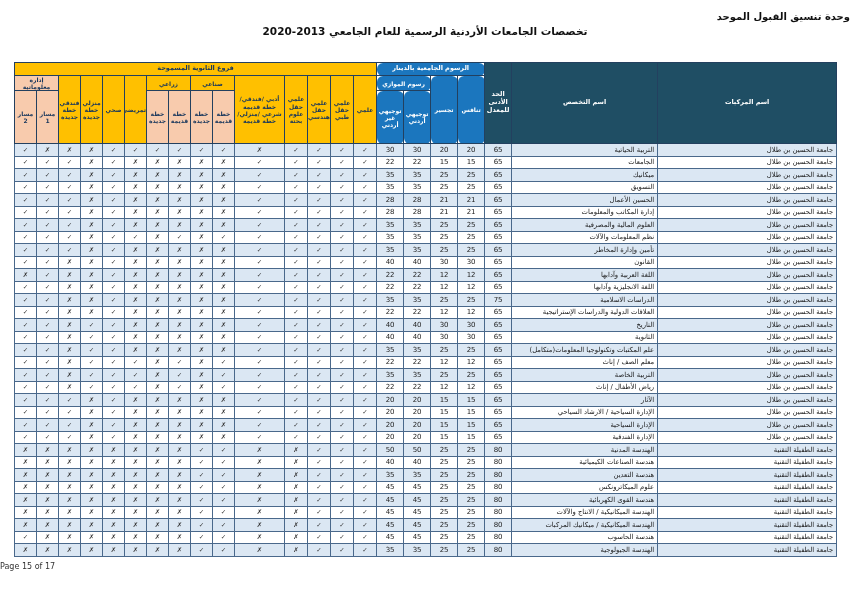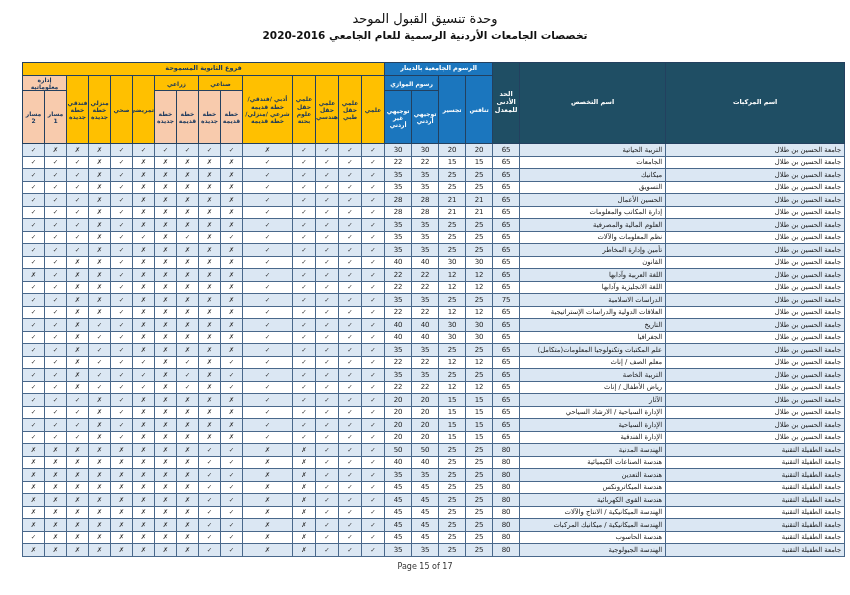--- a/index.html
+++ b/index.html
@@ -1,49 +1,49 @@
 <!DOCTYPE html>
 <html><head>
 <meta charset="utf-8">
 <style>
   html,body{margin:0;padding:0;}
   body{width:850px;height:595px;position:relative;background:#ffffff;overflow:hidden;
        font-family:"DejaVu Sans",sans-serif;}
   .titles{position:absolute;top:11px;left:0;right:0;text-align:center;direction:rtl;color:#101010;}
-  .title-unit{font-size:13px;font-weight:normal;}
+  .title-unit{font-size:10px;font-weight:bold;text-align:right;}
   .title-main{font-size:10.5px;font-weight:bold;margin-top:3px;}
   table.main{position:absolute;left:14px;top:62px;width:822px;border-collapse:collapse;
-             table-layout:fixed;direction:ltr;margin-left:8px;}
+             table-layout:fixed;direction:ltr;}
   th,td{border:1px solid #49688b;padding:0;overflow:hidden;}
   thead th{font-weight:bold;text-align:center;vertical-align:middle;direction:rtl;
            border-color:#23405f;line-height:1.2;}
   .hrow1 th{height:12px;}
   .hrow2 th{height:12px;}
   .hrow3 th{height:52px;}
   th.gold{background:#FFC000;color:#17365c;font-size:6px;}
   th.peach{background:#F8CBAD;color:#17365c;font-size:6px;}
-  th.blue{background:#1B76BE;color:#ffffff;font-size:6px;}
+  th.blue{background:#1B76BE;color:#ffffff;font-size:6px;border-radius:6px;}
   th.dark{background:#1F4E64;color:#ffffff;font-size:6.5px;}
   th.banner{font-size:6.5px;}
   tbody tr{height:12.5px;}
   tbody td{text-align:center;color:#222222;font-size:7px;line-height:1;background:#ffffff;}
   tbody tr.shaded td{background:#DBE7F3;}
   td.mark{font-size:6.5px;color:#333333;}
   td.num{font-size:7px;}
   td.spec,td.univ{direction:rtl;text-align:right;padding-right:3px;font-size:6.8px;
                   white-space:nowrap;color:#1a1a1a;}
-  .footer{position:absolute;top:562px;left:0;right:0;text-align:center;
+  .footer{position:absolute;top:562px;left:0;right:0;text-align:left;
           font-size:8px;color:#333333;direction:ltr;}
 </style>
 </head>
 <body>
 
 <div class="titles">
   <div class="title-unit">وحدة تنسيق القبول الموحد</div>
-  <div class="title-main">تخصصات الجامعات الأردنية الرسمية للعام الجامعي 2016-2020</div>
+  <div class="title-main">تخصصات الجامعات الأردنية الرسمية للعام الجامعي 2013-2020</div>
 </div>
 
 <table class="main">
   <colgroup>
     <col style="width:22px">
       <col style="width:22px">
       <col style="width:22px">
       <col style="width:22px">
     <col style="width:22px">
       <col style="width:22px">
@@ -475,21 +475,21 @@
         <td class="mark">✓</td>
         <td class="mark">✓</td>
         <td class="mark">✓</td>
         <td class="mark">✓</td>
         <td class="mark">✓</td>
         <td class="num">40</td>
         <td class="num">40</td>
         <td class="num">30</td>
         <td class="num">30</td>
         <td class="num">65</td>
-        <td class="spec">الجغرافيا</td>
+        <td class="spec">الثانوية</td>
         <td class="univ">جامعة الحسين بن طلال</td>
       </tr>
       <tr class="shaded">
         <td class="mark">✓</td>
         <td class="mark">✓</td>
         <td class="mark">✗</td>
         <td class="mark">✓</td>
         <td class="mark">✓</td>
         <td class="mark">✗</td>
         <td class="mark">✗</td>
@@ -763,21 +763,21 @@
         <td class="mark">✗</td>
         <td class="mark">✗</td>
         <td class="mark">✓</td>
         <td class="mark">✓</td>
         <td class="mark">✓</td>
         <td class="num">45</td>
         <td class="num">45</td>
         <td class="num">25</td>
         <td class="num">25</td>
         <td class="num">80</td>
-        <td class="spec">هندسة الميكاترونكس</td>
+        <td class="spec">علوم الميكاترونكس</td>
         <td class="univ">جامعة الطفيلة التقنية</td>
       </tr>
       <tr class="shaded">
         <td class="mark">✗</td>
         <td class="mark">✗</td>
         <td class="mark">✗</td>
         <td class="mark">✗</td>
         <td class="mark">✗</td>
         <td class="mark">✗</td>
         <td class="mark">✗</td>

